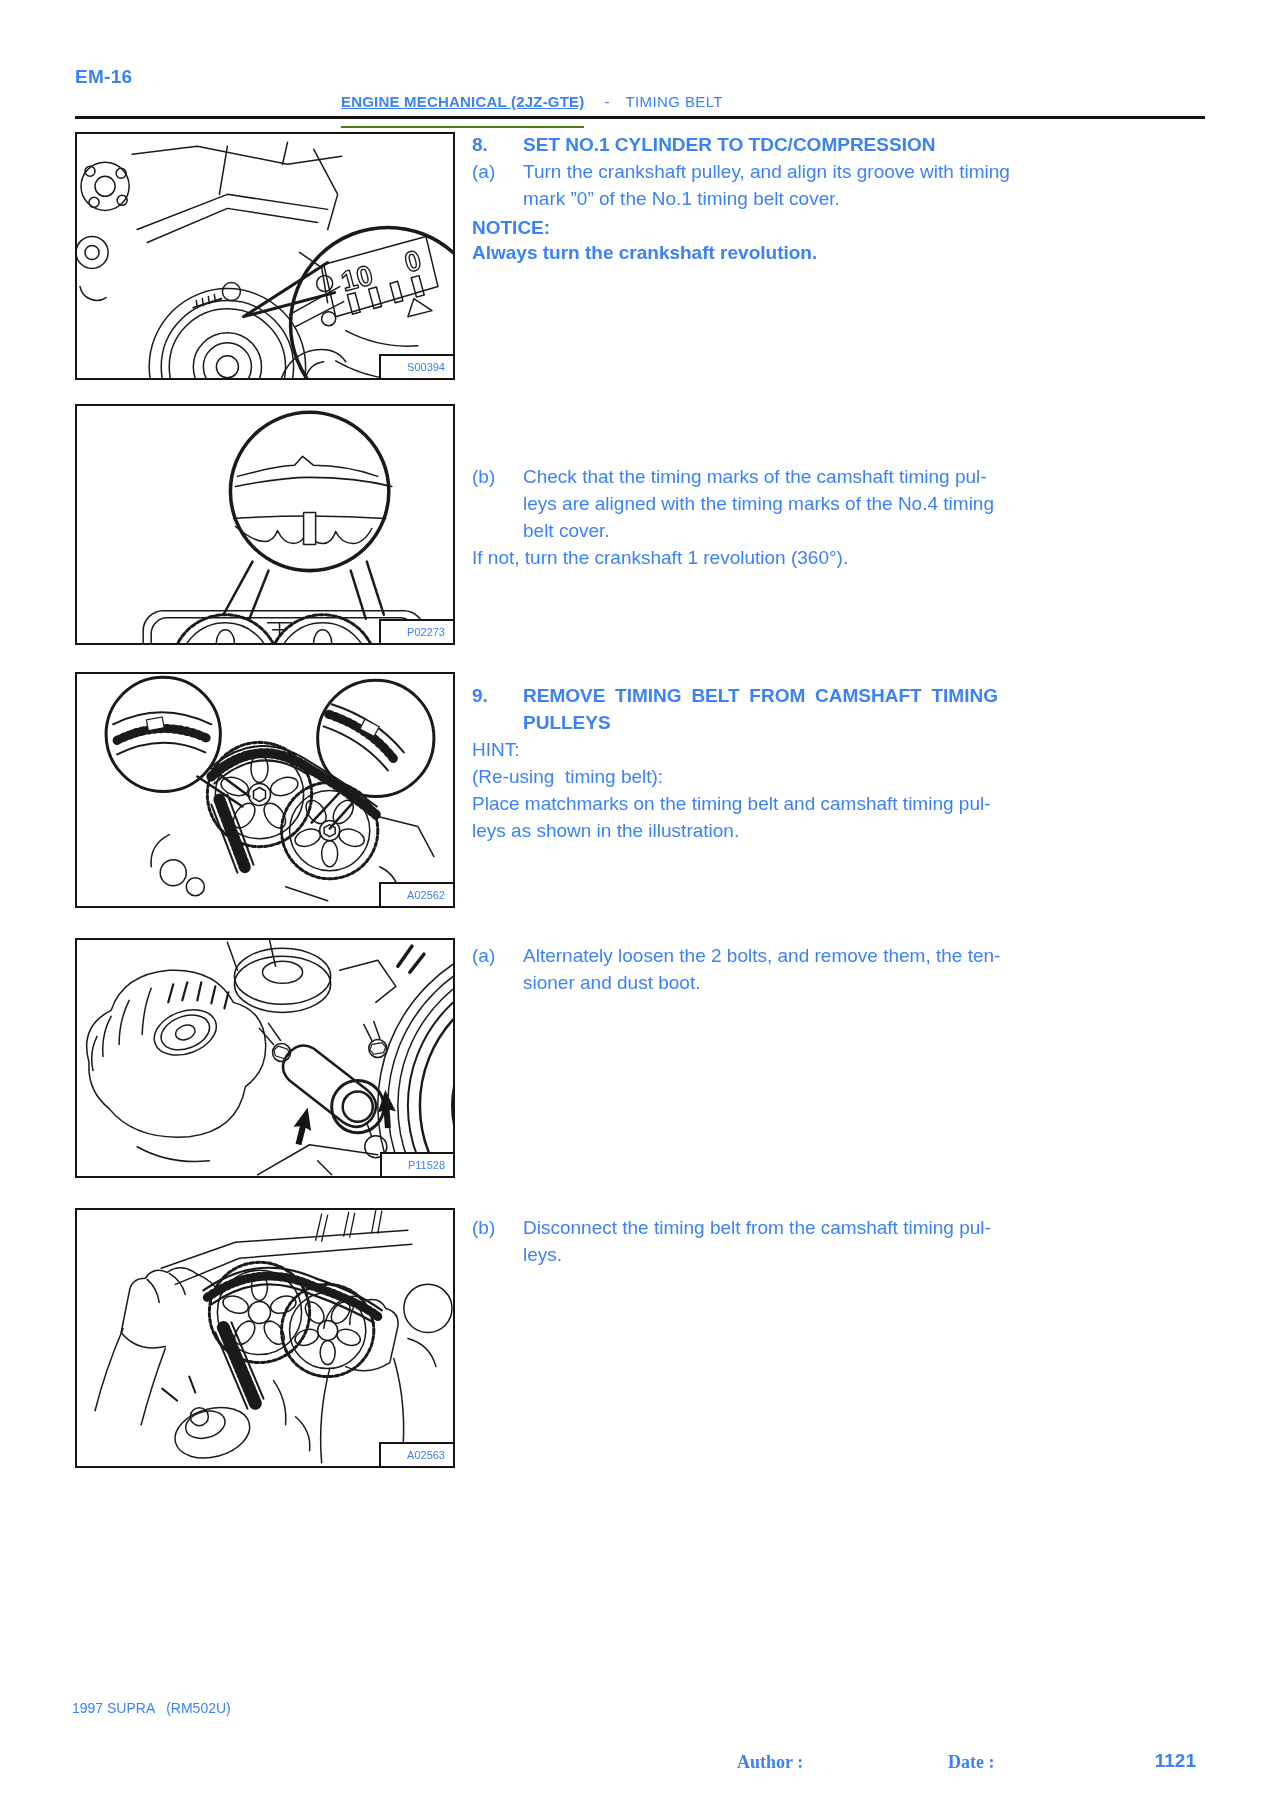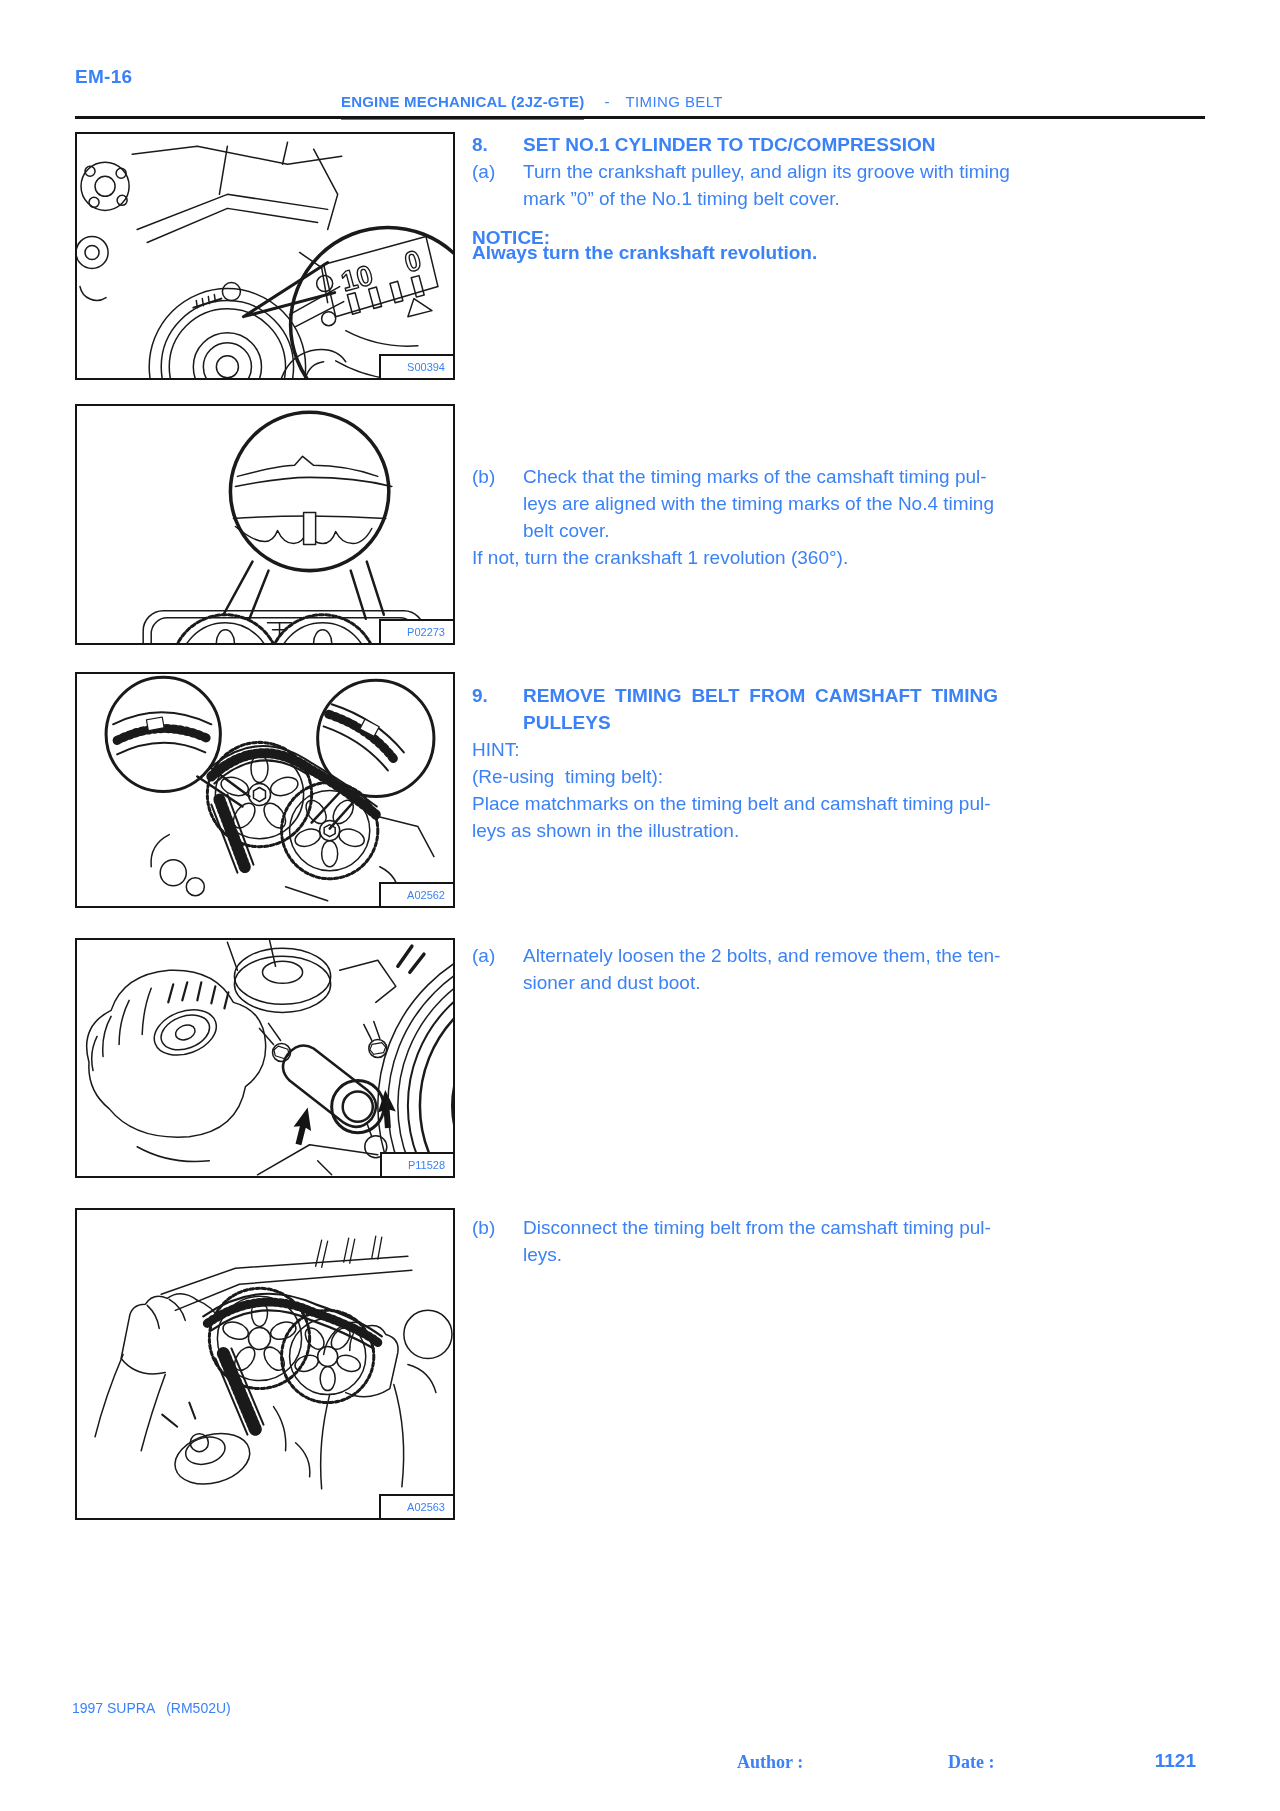--- a/index.html
+++ b/index.html
@@ -6,21 +6,21 @@
   .page{
     position:relative;width:1280px;height:1811px;margin:0 auto;
     background:#ffffff;color:#3b82f6;
     font-family:"Liberation Sans","DejaVu Sans",sans-serif;
     overflow:hidden;
   }
   .abs{position:absolute;}
   
   .pagecode{left:75px;top:66px;font-size:19px;font-weight:bold;letter-spacing:.3px;}
   .runhead{left:341px;top:93px;font-size:15px;white-space:nowrap;}
-  .rh-bold{font-weight:bold;border-bottom:2px solid #ef4444;padding-bottom:8px;letter-spacing:.2px;}
+  .rh-bold{font-weight:bold;border-bottom:2px solid #4d7c0f;padding-bottom:16px;letter-spacing:.2px;text-decoration:underline;}
   .rh-sep{margin:0 16px 0 20px;}
   .rh-section{letter-spacing:.4px;text-align:right;}
   .rule{left:75px;top:116px;width:1130px;height:3px;background:#141414;}
   
   .fig{
     position:absolute;left:75px;width:380px;background:#fff;
     border:2.5px solid #141414;box-sizing:border-box;
   }
   .fig svg{display:block;width:100%;height:100%;}
   .figcode{
@@ -243,21 +243,21 @@
 
       <path d="M180 234 L232 204 L300 214"></path>
       <circle cx="298" cy="206" r="11"></circle>
         <path d="M294 196 l-5 -14"></path>
       <path d="M60 206 q32 18 72 14"></path>
       <path d="M240 220 l14 14"></path>
     </svg>
     <span class="figcode">P11528</span>
   </div>
 
-  <div class="fig" style="top:1208px;height:312px">
+  <div class="fig" style="top:1208px;height:260px">
     <svg viewBox="0 0 375 255" fill="none" stroke="#1a1a1a" stroke-width="1.5" stroke-linecap="round" stroke-linejoin="round">
 
       <path d="M84 58 L158 32 L330 20"></path>
       <path d="M98 74 L162 48 L334 34"></path>
       <path d="M238 30 l6 -26 M244 31 l6 -26 M266 26 l5 -24 M272 27 l5 -24 M294 22 l4 -22 M300 23 l4 -22" stroke-width="1.3"></path>
       <circle cx="350" cy="98" r="24"></circle>
       <path d="M330 128 q22 6 28 28"></path>
 
       <circle cx="182" cy="102" r="50" stroke-width="3" stroke-dasharray="3.5 2.6"></circle>
       <circle cx="182" cy="102" r="42"></circle>
@@ -303,21 +303,21 @@
 
   <div class="abs tblock item" style="top:131px">
     <div class="lbl b">8.</div>
     <div class="bod b">SET NO.1 CYLINDER TO TDC/COMPRESSION</div>
   </div>
   <div class="abs tblock item" style="top:158px">
     <div class="lbl">(a)</div>
     <div class="bod lines">Turn the crankshaft pulley, and align its groove with timing
 mark ”0” of the No.1 timing belt cover.</div>
   </div>
-  <div class="abs tblock b" style="top:224px">NOTICE:</div>
+  <div class="abs tblock b" style="top:214px">NOTICE:</div>
   <div class="abs tblock b" style="top:239px">Always turn the crankshaft revolution.</div>
 
   <div class="abs tblock item" style="top:463px">
     <div class="lbl">(b)</div>
     <div class="bod lines">Check that the timing marks of the camshaft timing pul-
 leys are aligned with the timing marks of the No.4 timing
 belt cover.</div>
   </div>
   <div class="abs tblock" style="top:544px">If not, turn the crankshaft 1 revolution (360°).</div>
 

